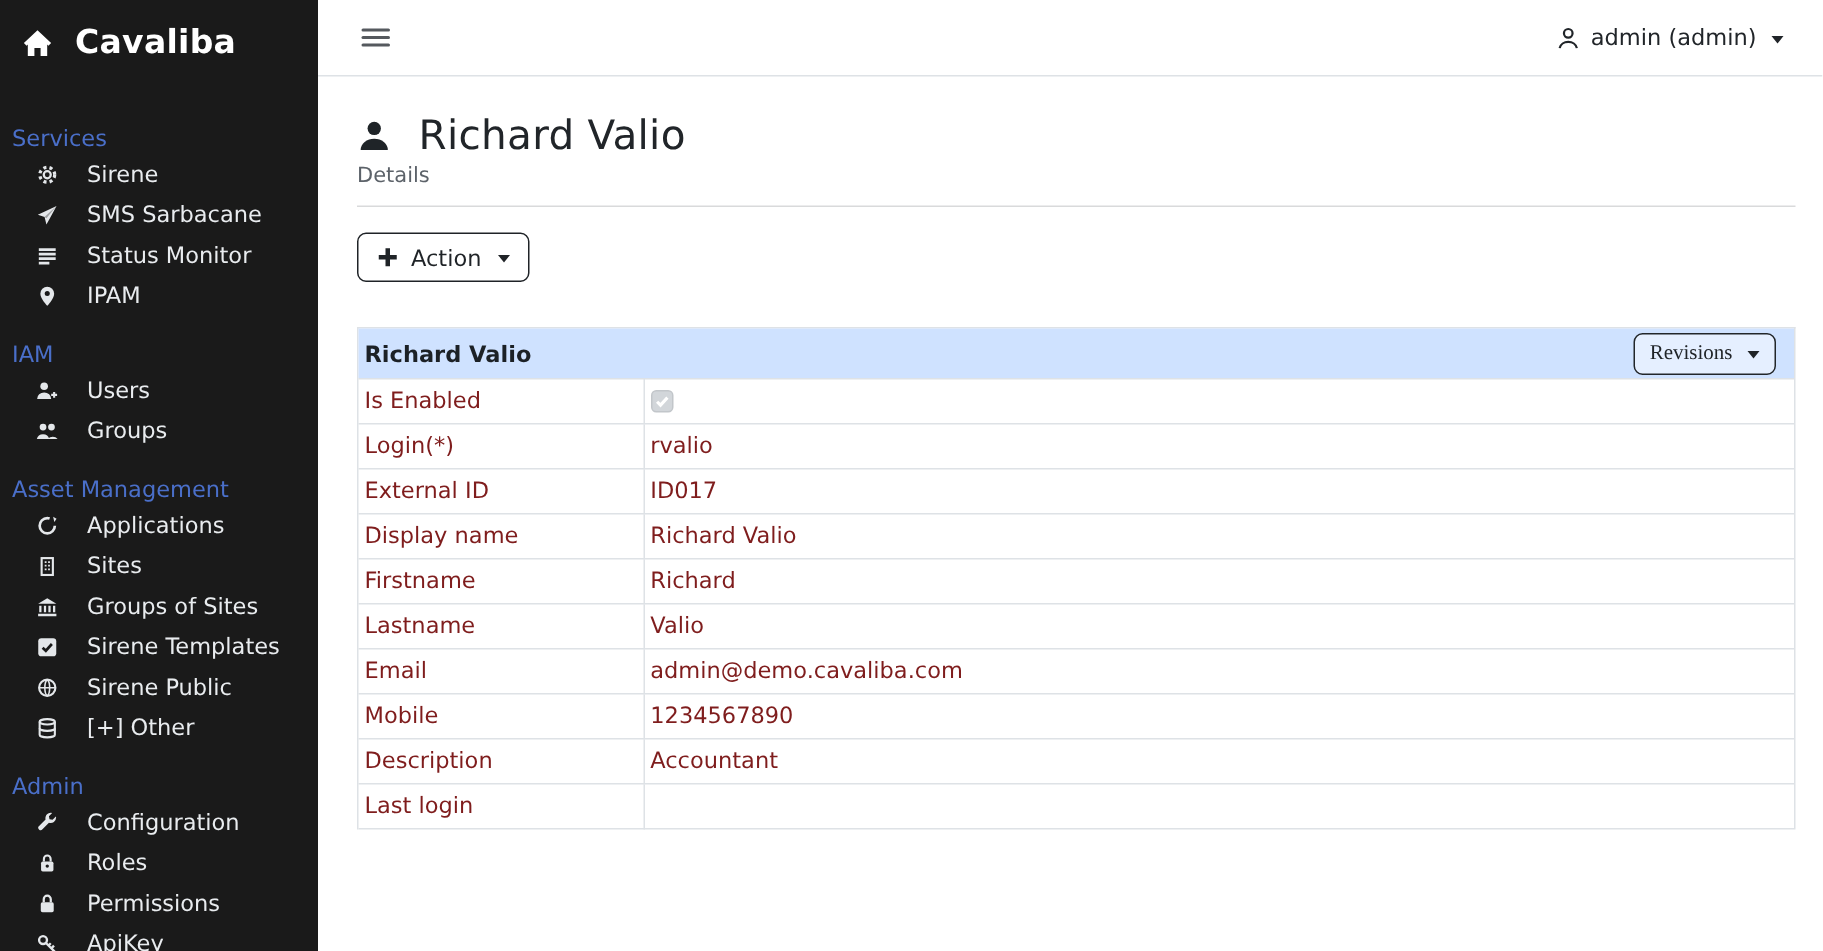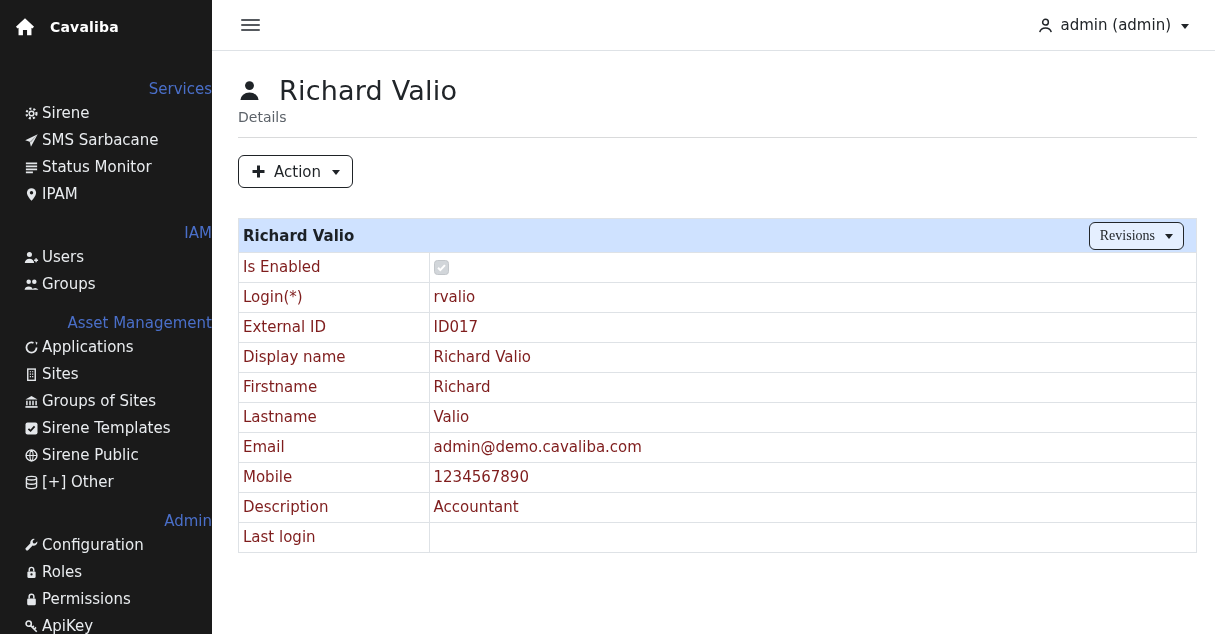--- a/index.html
+++ b/index.html
@@ -13,27 +13,27 @@
   
   .sidebar {
     position: fixed; left: 0; top: 0; width: 212px; height: 634px;
     background: #1a1a1a; color: #e9ecef; overflow: hidden; z-index: 5;
   }
   .brand {
     display: flex; align-items: center; gap: 14px;
     padding: 16px 14px 12px 14px; cursor: pointer;
   }
   .brand .bicon { color: #ffffff; display: flex; }
-  .brand .bname { color: #ffffff; font-size: 14px; font-weight: bold; letter-spacing: .2px; }
+  .brand .bname { color: #ffffff; font-size: 22px; font-weight: bold; letter-spacing: .2px; }
   .nav-section-label {
-    color: #4a6fc9; font-size: 15px; margin: 16px 0 2px; padding-left: 20px; text-align: right;
+    color: #4a6fc9; font-size: 15px; margin: 16px 0 2px; padding-left: 8px;
   }
   .nav-section-label.first { margin-top: 30px; }
   .nav-item {
-    display: flex; align-items: center; gap: 3px;
+    display: flex; align-items: center; gap: 19px;
     padding: 5px 14px 5px 24px; color: #e9ecef; font-size: 15px;
     cursor: pointer; text-decoration: none; line-height: 17px;
   }
   .nico { width: 15px; height: 15px; display: flex; align-items: center; justify-content: center; color: #e4e7ea; flex: 0 0 15px; }
   .nico svg { display: block; }
   
   .maincol { margin-left: 212px; height: 634px; display: flex; flex-direction: column; }
   .topnav {
     height: 51px; background: #fff; border-bottom: 1px solid #dee2e6;
     display: flex; align-items: center; justify-content: space-between;

